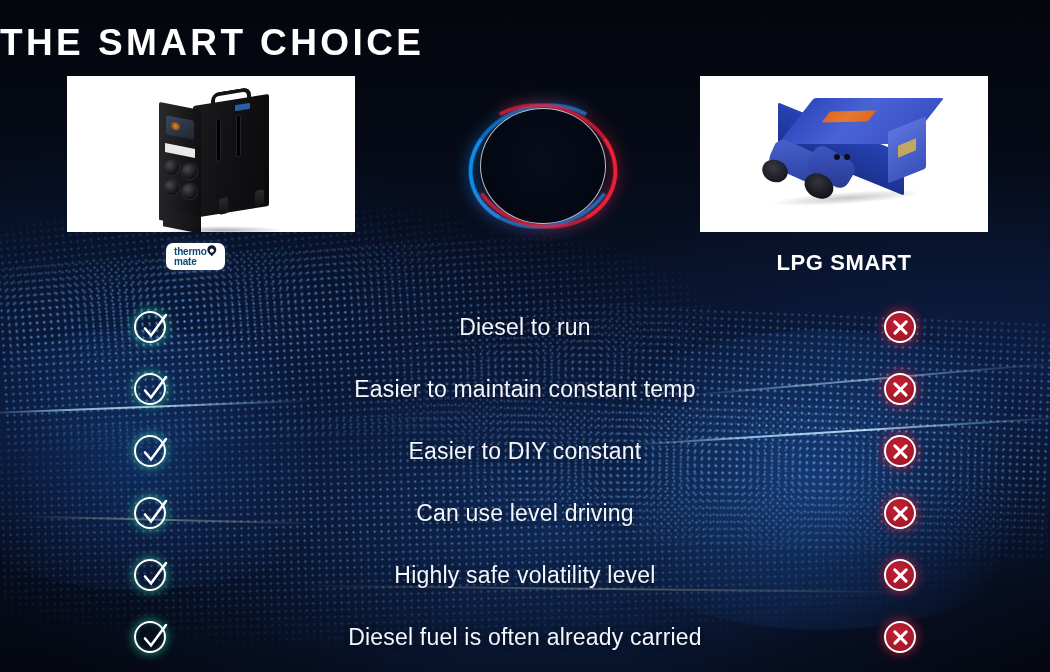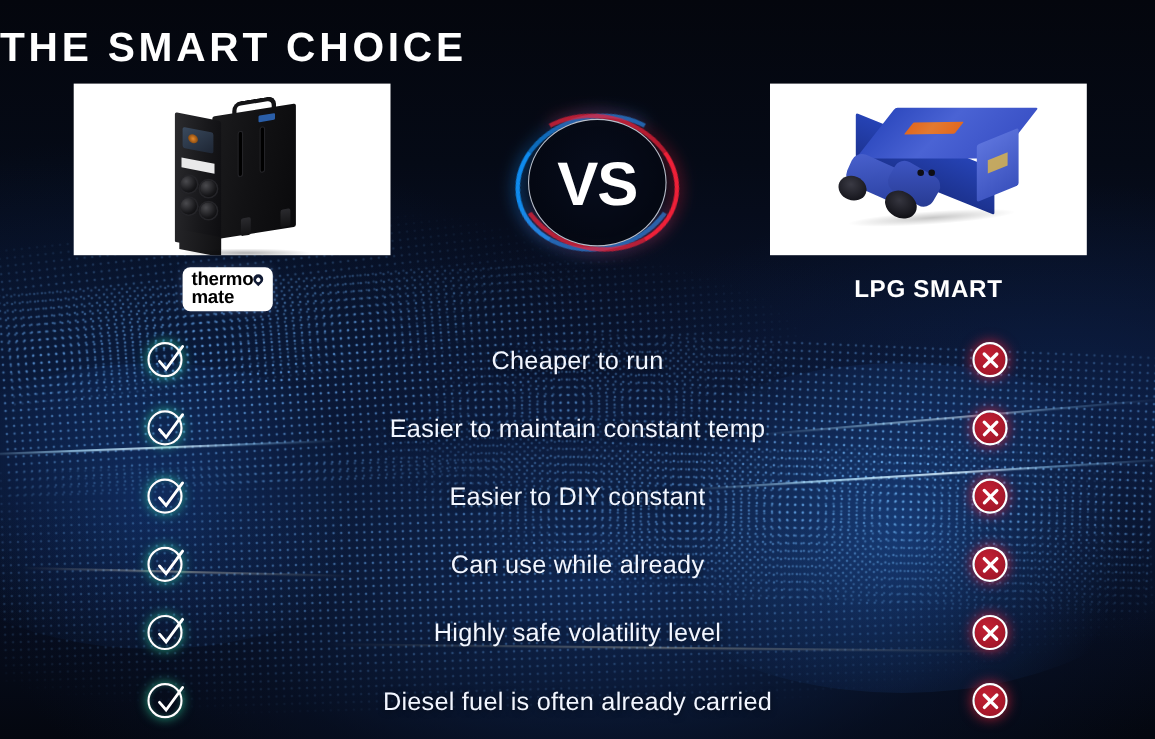--- a/index.html
+++ b/index.html
@@ -275,23 +275,23 @@
     font-family: "Liberation Sans", sans-serif;
   }
 
   
   #brand-left {
     position: absolute; left: 166px; top: 243px;
     background: #ffffff;
     border-radius: 7px;
     padding: 3px 8px 4px 8px;
     line-height: 0.96;
-    color: #000000;
+    color: #0c4a6e;
     font-weight: 700;
-    font-size: 17px;
+    font-size: 10px;
     letter-spacing: -0.2px;
     box-shadow: 0 0 10px rgba(160,190,255,0.18);
   }
   #brand-left .bl2 { text-align: left; display: block; }
   .flame-dot {
     display: inline-block;
     width: 9px; height: 9px;
     background: #101a33;
     border-radius: 50% 50% 50% 0;
     transform: rotate(-45deg) translateY(-1px);
@@ -424,40 +424,39 @@
           <i style="left:10px"></i>
         </div>
       <div class="hl-shadow"></div>
     </div>
   </div>
 
   <div id="vs-wrap">
     <div class="vs-arc" id="vs-arc-blue"></div>
     <div class="vs-arc" id="vs-arc-red"></div>
     <div id="vs-ring"></div>
-    <div id="vs-text">VS</div>
   </div>
 
   <div id="brand-left">
     <span>thermo</span><span class="flame-dot"></span>
     <span class="bl2">mate</span>
   </div>
   <div id="brand-right">LPG SMART</div>
 
   <div id="rows">
 
     <div class="row">
       <div class="cell-icon">
         <div class="icon-check">
           <svg width="40" height="40" viewBox="0 0 40 40">
               <path d="M12 20.5 L18 27.5 L33 7" fill="none" stroke="#ffffff" stroke-width="2.6" stroke-linecap="round"></path>
             </svg>
         </div>
       </div>
-      <div class="cell-text">Cheaper to run</div>
+      <div class="cell-text">Diesel to run</div>
       <div class="cell-icon right">
         <div class="icon-x">
             <i></i>
             <i></i>
           </div>
       </div>
     </div>
 
     <div class="row">
       <div class="cell-icon">
@@ -494,21 +493,21 @@
     </div>
 
     <div class="row">
       <div class="cell-icon">
         <div class="icon-check">
           <svg width="40" height="40" viewBox="0 0 40 40">
               <path d="M12 20.5 L18 27.5 L33 7" fill="none" stroke="#ffffff" stroke-width="2.6" stroke-linecap="round"></path>
             </svg>
         </div>
       </div>
-      <div class="cell-text">Can use while already</div>
+      <div class="cell-text">Can use level driving</div>
       <div class="cell-icon right">
         <div class="icon-x">
             <i></i>
             <i></i>
           </div>
       </div>
     </div>
 
     <div class="row">
       <div class="cell-icon">

